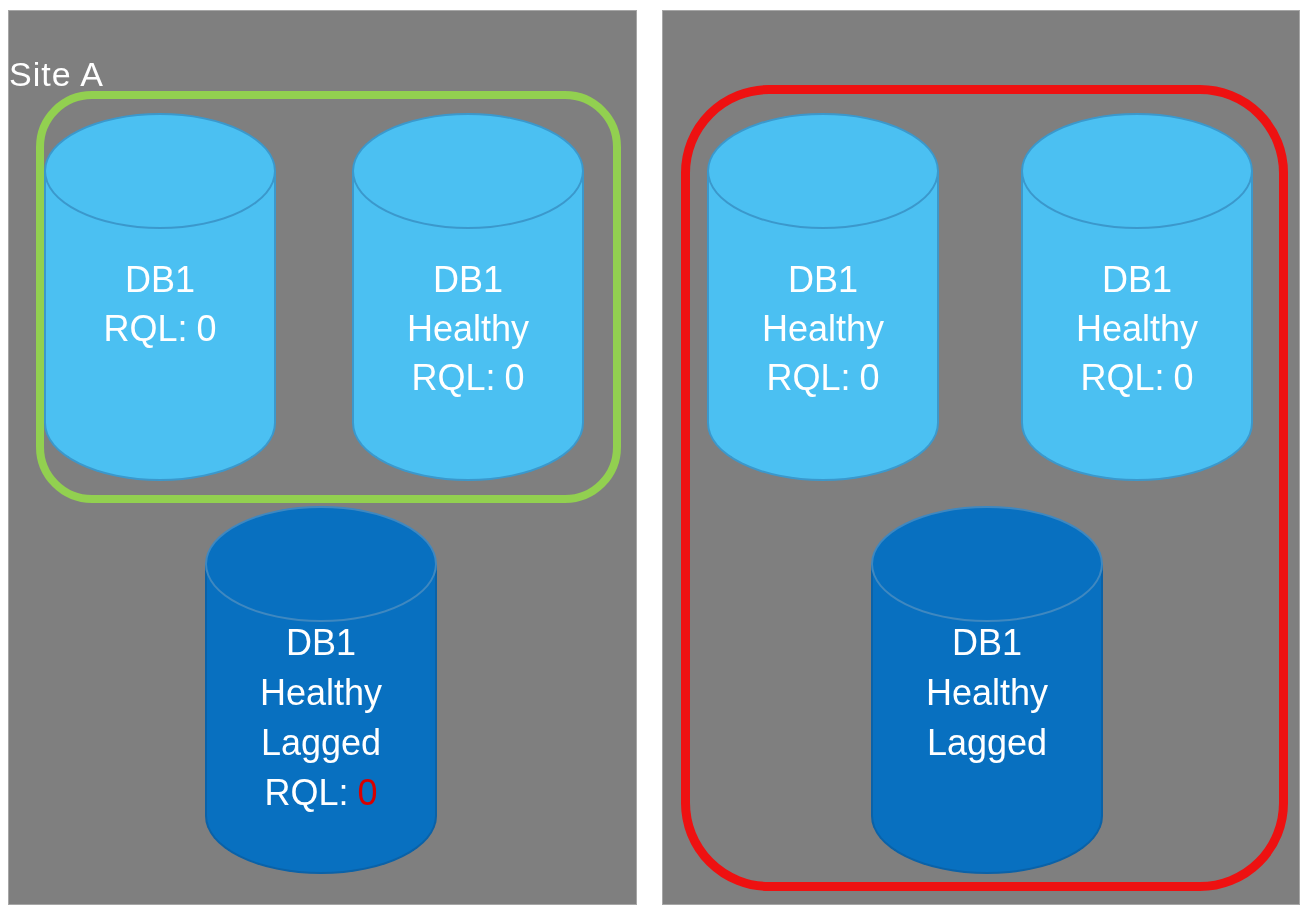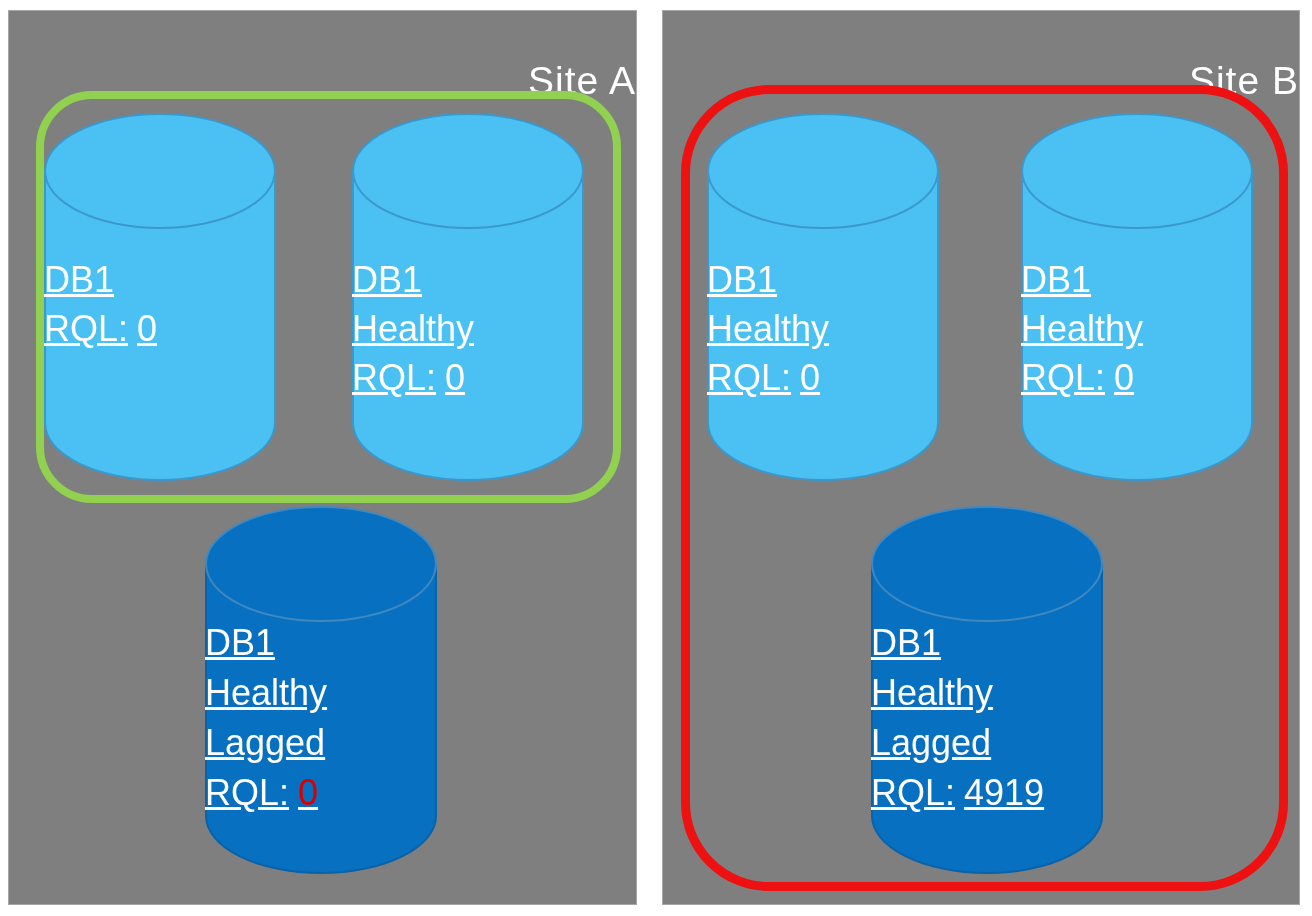--- a/index.html
+++ b/index.html
@@ -23,23 +23,23 @@
     border: 1px solid #a6a6a6;
     box-sizing: border-box;
   }
   #site-a { left: 8px;   width: 629px; }
   #site-b { left: 662px; width: 638px; }
 
   .site-title {
     position: absolute;
     top: 16px;
     left: 0; right: 0;
-    text-align: right;
+    text-align: left;
     color: #ffffff;
-    font-size: 39px;
+    font-size: 34px;
     font-weight: 400;
     letter-spacing: 1px;
   }
 
   .group-box {
     position: absolute;
     box-sizing: border-box;
     background: transparent;
   }
   #site-a .group-box {
@@ -84,25 +84,25 @@
     border-color: #0a62a8;
   }
   .cyl.dark .lid {
     background: #0870c0;
     border-color: #3f88c0;
   }
   .cyl .label {
     position: absolute;
     left: 0; right: 0;
     top: 142px;
+    text-align: center;
     color: #ffffff;
     font-size: 36px;
     line-height: 49px;
     font-weight: 400;
-    text-decoration: underline;
   }
   .cyl.dark .label {
     top: 112px;
     line-height: 50px;
   }
   .rql-value { margin-left: 9px; }
   .rql-value.alert { color: #d80000; }
 
   
   #cyl-a1 { left: 35px;  top: 102px; }
@@ -147,21 +147,20 @@
       <div class="label">
         <div>DB1</div>
         <div>Healthy</div>
         <div>Lagged</div>
         <div><span>RQL:</span><span class="rql-value alert">0</span></div>
       </div>
     </div>
   </section>
 
   <section class="panel" id="site-b">
-    <h2 class="site-title">Site B</h2>
 
     <div class="group-box"></div>
 
     <div class="cyl" id="cyl-b1">
       <div class="body"></div>
       <div class="lid"></div>
       <div class="label">
         <div>DB1</div>
         <div>Healthy</div>
         <div><span>RQL:</span><span class="rql-value">0</span></div>
@@ -178,18 +177,17 @@
       </div>
     </div>
 
     <div class="cyl dark" id="cyl-b3">
       <div class="body"></div>
       <div class="lid"></div>
       <div class="label">
         <div>DB1</div>
         <div>Healthy</div>
         <div>Lagged</div>
-        <div><span>RQL:</span><span class="rql-value">4919</span></div>
       </div>
     </div>
   </section>
 
 </div>
 
 </body></html>

